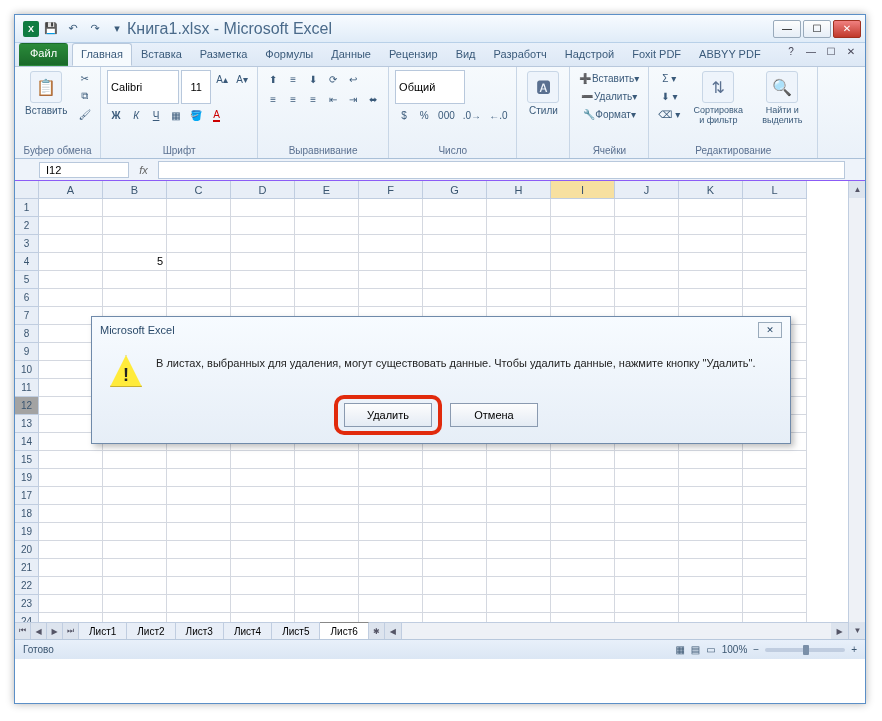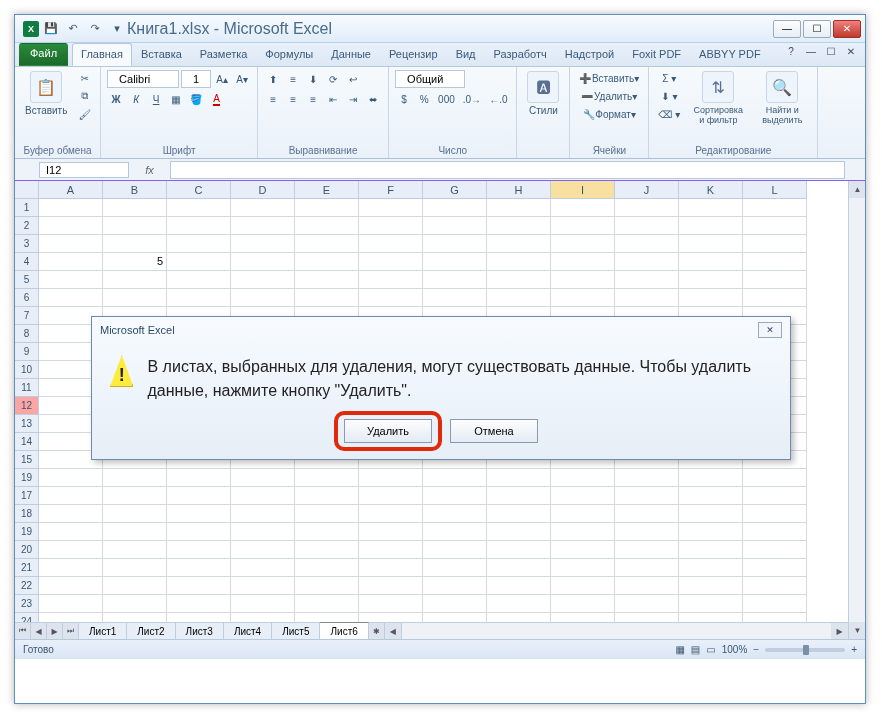--- a/index.html
+++ b/index.html
@@ -28,40 +28,40 @@
 
 .ribbon { height: 92px; background: linear-gradient(#f6fafd,#eaf1f9); border-bottom: 1px solid #aac0d8; display: flex; }
 .rgroup { border-right: 1px solid #c8d6e6; padding: 2px 6px 0; display: flex; flex-direction: column; }
 .rgroup .body { flex: 1; display: flex; align-items: flex-start; gap: 4px; }
 .rgroup .label { text-align: center; font-size: 10px; color: #5a7090; padding: 1px 0 2px; white-space: nowrap; }
 .bigbtn { display: flex; flex-direction: column; align-items: center; gap: 2px; padding: 2px 4px; font-size: 10px; color: #3a5a7a; cursor: pointer; }
 .bigbtn .ic { width: 32px; height: 32px; background: #eef4fb; border: 1px solid #c8d6e6; border-radius: 3px; display: flex; align-items: center; justify-content: center; font-size: 16px; color: #5a7090; }
 .smrow { display: flex; gap: 2px; margin: 1px 0; }
 .smbtn { min-width: 18px; height: 18px; border: 1px solid transparent; display: flex; align-items: center; justify-content: center; font-size: 10px; color: #3a5a7a; cursor: pointer; padding: 0 2px; }
 .col { display: flex; flex-direction: column; }
-.fontbox, .sizebox { border: 1px solid #b8c8dc; background: #fff; font-size: 11px; padding: 1px 11px; height: 18px; }
+.fontbox, .sizebox { border: 1px solid #b8c8dc; background: #fff; font-size: 11px; padding: 1px 3px; height: 34px; }
 .fontbox { width: 72px; }
 .sizebox { width: 30px; text-align: center; }
 
 
 .fbar { height: 22px; border-bottom: 1px solid #8b5cf6; display: flex; align-items: center; background: #eef3fa; }
 .namebox { width: 90px; border: 1px solid #b8c8dc; background: #fff; margin: 0 0 0 24px; padding: 1px 6px; font-size: 11px; }
-.fbar .fx { width: 41px; text-align: center; font-style: italic; font-size: 11px; color: #666; }
+.fbar .fx { width: 29px; text-align: center; font-style: italic; font-size: 11px; color: #666; }
 .fbar .finput { flex: 1; border: 1px solid #b8c8dc; background: #fff; height: 18px; margin-right: 20px; padding: 0 4px; font-size: 11px; }
 
 
 .gridwrap { position: relative; height: 458px; overflow: hidden; background: #fff; }
 .colheads { display: flex; height: 18px; position: absolute; left: 0; top: 0; }
 .corner { width: 24px; height: 18px; background: #e8eef7; border-right: 1px solid #c0cde0; border-bottom: 1px solid #c0cde0; }
 .colh { width: 64px; height: 18px; background: #e8eef7; border-right: 1px solid #c0cde0; border-bottom: 1px solid #c0cde0; text-align: center; font-size: 11px; line-height: 18px; color: #3a5570; }
 .colh.sel { background: #f7e0a0; }
 .rows { position: absolute; left: 0; top: 18px; }
 .row { display: flex; height: 18px; }
 .rowh { width: 24px; background: #e8eef7; border-right: 1px solid #c0cde0; border-bottom: 1px solid #c0cde0; text-align: center; font-size: 10px; line-height: 18px; color: #3a5570; }
-.rowh.sel { background: #fca5a5; }
+.rowh.sel { background: #a3a3a3; }
 .cell { width: 64px; height: 18px; border-right: 1px solid #d4d8e0; border-bottom: 1px solid #d4d8e0; font-size: 11px; padding: 0 3px; line-height: 17px; text-align: right; }
 .cell.active { outline: 2px solid #000; outline-offset: -1px; }
 .vsb { position: absolute; right: 0; top: 0; width: 17px; height: 100%; background: #eef1f6; border-left: 1px solid #c0cde0; }
 .vsb .arr, .hsb .arr { width: 17px; height: 17px; background: #dde4ee; display: flex; align-items: center; justify-content: center; font-size: 8px; color: #556; cursor: pointer; }
 .vsb .arr.dn { position: absolute; bottom: 0; }
 .hsb { position: absolute; left: 0; bottom: 0; right: 17px; height: 17px; background: #eef1f6; border-top: 1px solid #c0cde0; display: flex; align-items: center; }
 .sheet-tabs { display: flex; align-items: center; height: 17px; background: #e8eef7; }
 .sheet-tabs .nav { width: 16px; height: 17px; display: flex; align-items: center; justify-content: center; font-size: 8px; color: #556; background: #dde4ee; cursor: pointer; border-right: 1px solid #c0cde0; }
 .stab { padding: 0 10px; font-size: 10px; border-right: 1px solid #c0cde0; background: #e8eef7; cursor: pointer; line-height: 17px; }
 .stab.active { background: #fff; font-weight: normal; border-top: 1px solid #888; }
@@ -74,21 +74,21 @@
 .status .zoom { margin-left: auto; display: flex; align-items: center; gap: 6px; }
 .status .slider { width: 80px; height: 4px; background: #c0cde0; position: relative; border-radius: 2px; }
 .status .slider .thumb { position: absolute; left: 38px; top: -3px; width: 6px; height: 10px; background: #7a8fa8; border-radius: 1px; }
 
 
 .dialog { position: absolute; left: 76px; top: 301px; width: 700px; background: linear-gradient(#f7fbff,#e6eef7); border: 1px solid #6f8aaa; box-shadow: 3px 3px 6px rgba(0,0,0,0.25); }
 .dialog .dtitle { height: 26px; display: flex; align-items: center; padding: 0 8px; font-size: 11px; color: #2a4a6a; }
 .dialog .dtitle .dclose { margin-left: auto; width: 24px; height: 16px; border: 1px solid #9ab; background: #f2f6fb; font-size: 9px; display: flex; align-items: center; justify-content: center; cursor: pointer; }
 .dialog .dbody { padding: 12px 18px 6px; display: flex; align-items: flex-start; gap: 14px; }
 .dialog .warnicon { width: 32px; height: 32px; background: #ffeb3b; border: 1px solid #c8b030; display: flex; align-items: center; justify-content: center; font-size: 18px; font-weight: bold; color: #222; transform: rotate(0deg); clip-path: polygon(50% 0, 100% 100%, 0 100%); padding-top: 8px; }
-.dialog .dtext { font-size: 16px; color: #222; line-height: 1.5; }
+.dialog .dtext { font-size: 11px; color: #222; line-height: 1.5; }
 .dialog .dbuttons { display: flex; justify-content: center; gap: 18px; padding: 10px 0 16px; }
 .dialog .dbtn { min-width: 88px; height: 24px; border: 1px solid #8a9ab0; background: linear-gradient(#fdfdfd,#e4ebf4); font-size: 11px; cursor: pointer; }
 .redring { position: absolute; border: 4px solid #e12a0c; border-radius: 10px; pointer-events: none; }
 </style>
 </head>
 <body>
 
 <div class="outer-border">
 
   <div class="titlebar">

